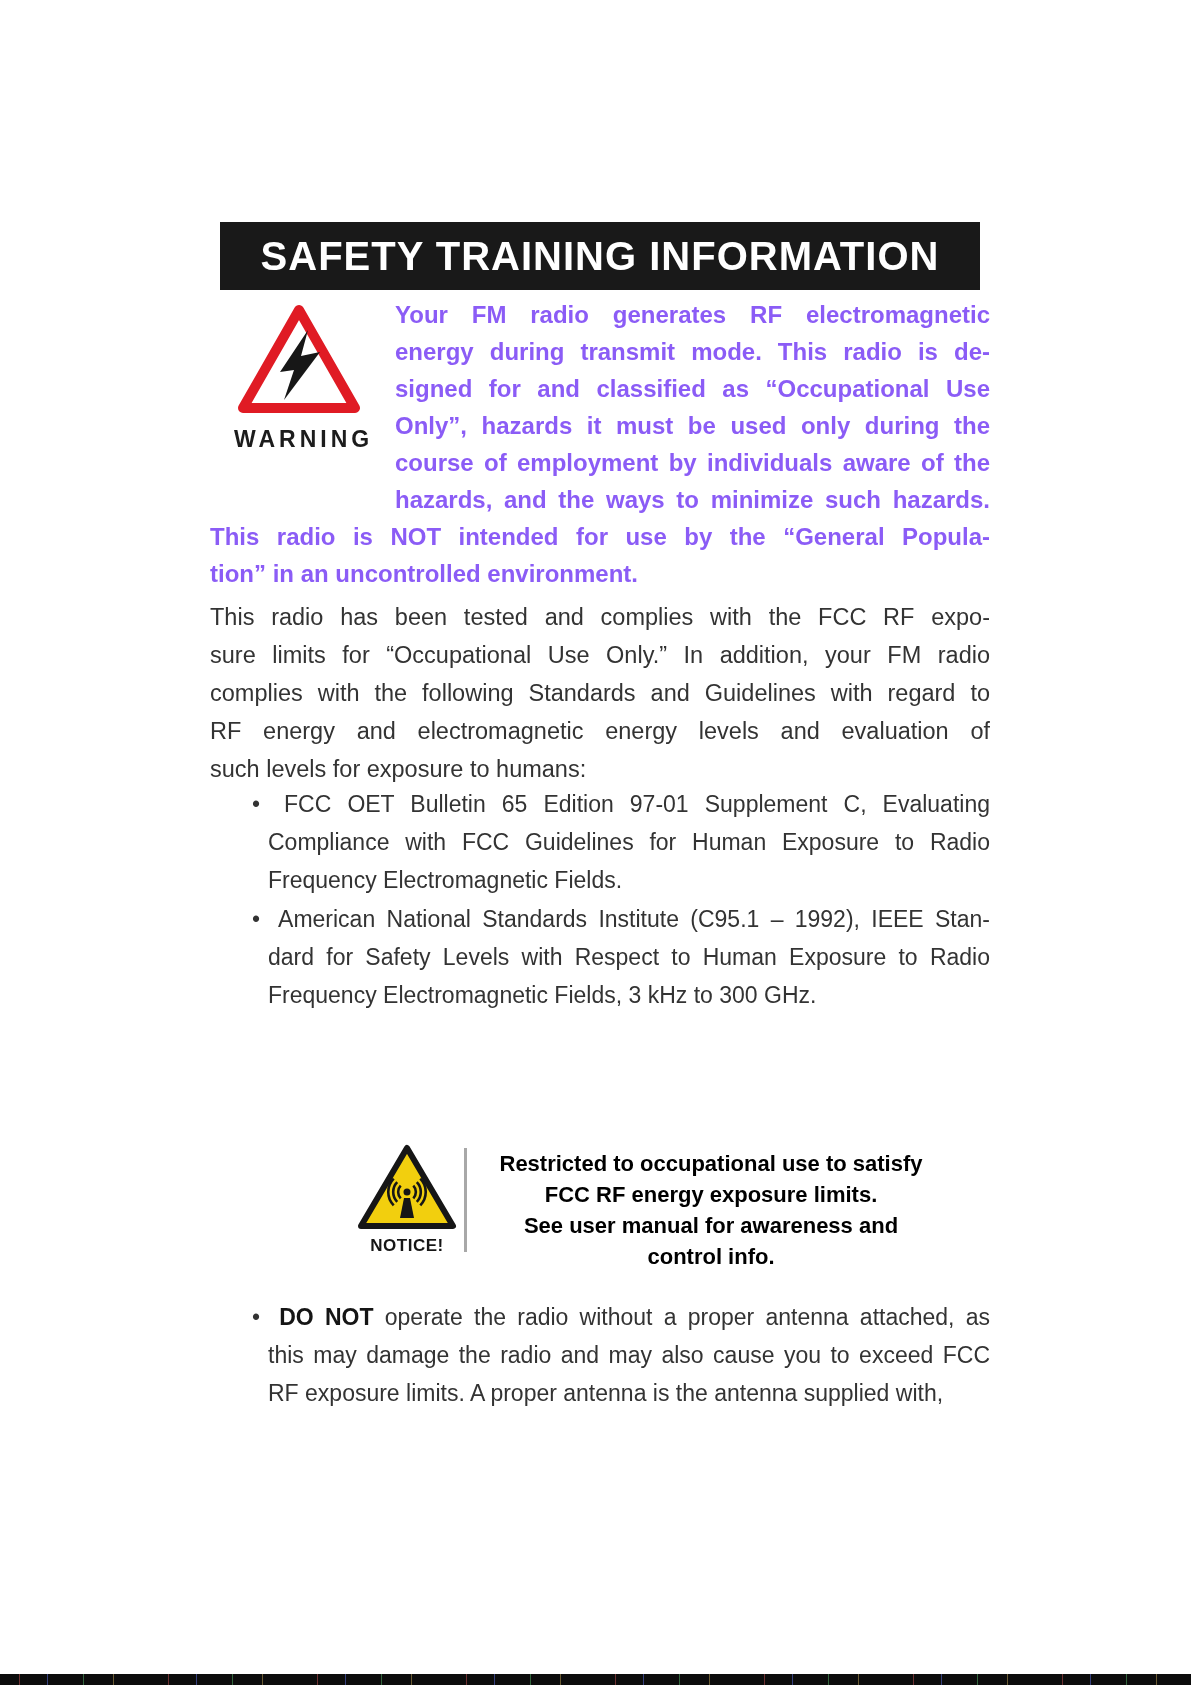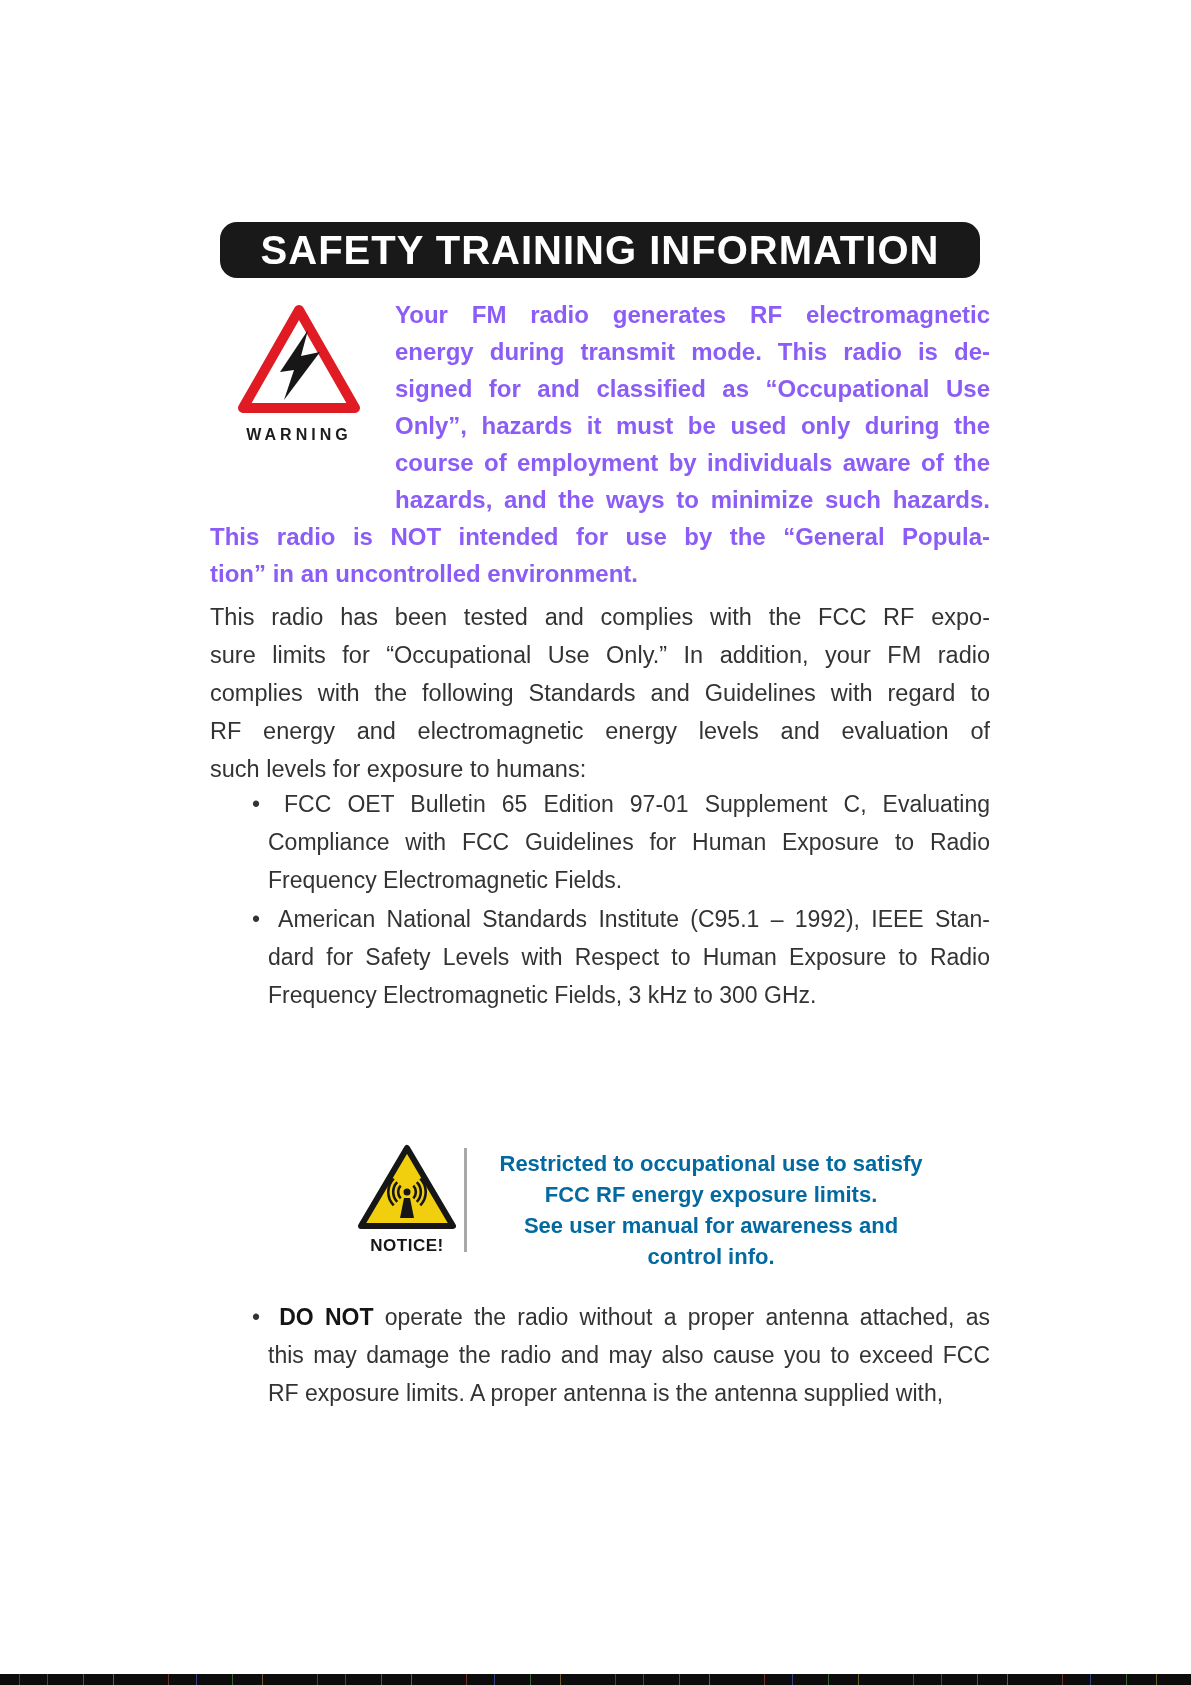--- a/index.html
+++ b/index.html
@@ -1,54 +1,54 @@
 <!DOCTYPE html>
 <html><head>
 <meta charset="utf-8">
 <style>
   html,body{margin:0;padding:0;background:#ffffff;}
   .page{position:relative;width:1191px;height:1685px;background:#ffffff;overflow:hidden;
         font-family:"Liberation Sans","DejaVu Sans",sans-serif;color:#2e2e2e;}
 
   
-  .title-bar{position:absolute;left:220px;top:222px;width:760px;height:56px;background:#191919;
-             display:flex;align-items:center;justify-content:center;border-radius:17px;}
+  .title-bar{position:absolute;left:220px;top:222px;width:760px;height:68px;background:#191919;
+             display:flex;align-items:center;justify-content:center;}
   .title-bar span{color:#ffffff;font-weight:bold;font-size:40px;letter-spacing:1px;white-space:nowrap;}
 
   
   .line{white-space:nowrap;overflow:hidden;font-size:23.5px;line-height:38px;color:#333333;}
   .j{text-align:justify;text-align-last:justify;text-justify:inter-word;}
   .last{text-align:center;text-align-last:left;}
 
   
   .intro{position:absolute;left:210px;top:296px;width:780px;}
   .intro .line{font-weight:bold;font-size:24px;line-height:37px;color:#8b5cf6;}
   .beside{margin-left:185px;}
   .warn-icon-block{position:absolute;left:24px;top:4px;width:130px;text-align:center;}
-  .warn-label{margin-top:4px;font-weight:bold;font-size:16px;letter-spacing:4px;color:#1c1c1c;white-space:nowrap;}
+  .warn-label{margin-top:4px;font-weight:bold;font-size:23px;letter-spacing:4px;color:#1c1c1c;white-space:nowrap;}
 
   
   .para{position:absolute;left:210px;top:598px;width:780px;}
 
   
   .bullet{position:absolute;left:210px;width:780px;}
   .bullet .line{font-size:23px;}
   .b1{top:785px;} .b2{top:900px;} .b3{top:1016px;} .b4{top:1298px;}
   .bullet .first{margin-left:42px;}
   .bullet .indent{margin-left:58px;}
   .marker{display:inline-block;width:16px;}
   .bold-lead{font-weight:bold;color:#151515;}
 
   
   .notice{position:absolute;left:210px;top:1140px;width:780px;height:150px;}
   .notice-icon-block{position:absolute;left:142px;top:2px;width:110px;text-align:center;}
   .notice-label{margin-top:0px;font-weight:bold;font-size:17px;color:#161616;letter-spacing:0.5px;white-space:nowrap;}
   .notice-divider{position:absolute;left:254px;top:8px;width:3px;height:104px;background:#a8a8a8;}
   .notice-text{position:absolute;left:266px;top:8px;width:470px;text-align:center;}
-  .notice-text .nline{font-weight:bold;font-size:22px;line-height:31px;color:#0369a1;white-space:nowrap;}
+  .notice-text .nline{font-weight:bold;font-size:22px;line-height:31px;color:#000000;white-space:nowrap;}
 
   
   .scan-bar{position:absolute;left:0;top:1674px;width:1191px;height:11px;background-color:#0c0c0c;
     background-image:repeating-linear-gradient(90deg,transparent 0 19px,rgba(190,80,80,.55) 19px 20px,
       transparent 20px 47px,rgba(90,110,220,.55) 47px 48px,transparent 48px 83px,rgba(90,190,110,.5) 83px 84px,
       transparent 84px 113px,rgba(200,170,90,.5) 113px 114px,transparent 114px 149px);}
 </style>
 </head>
 <body>
 

